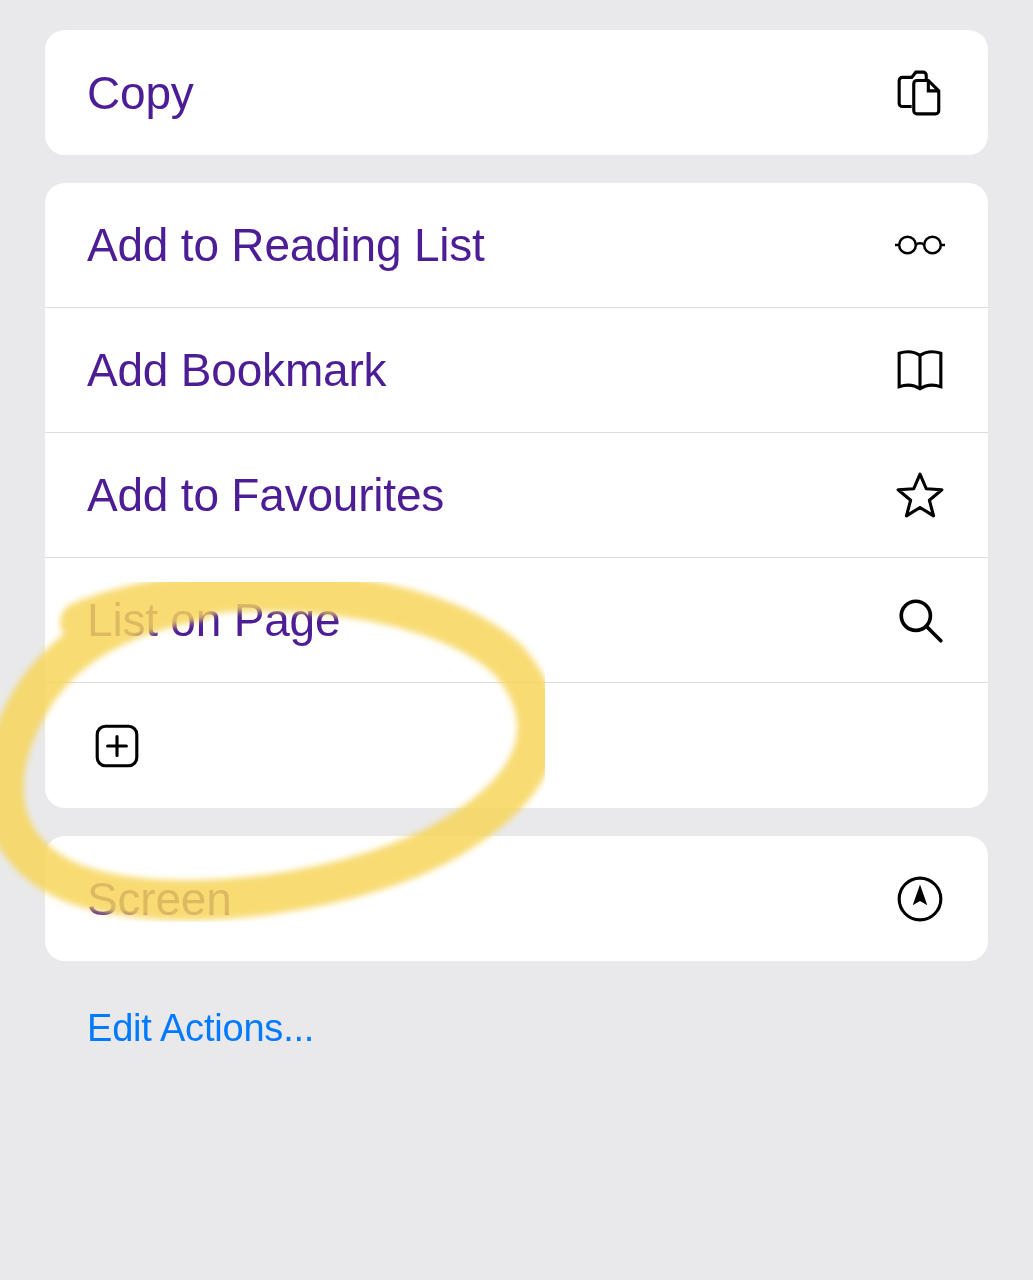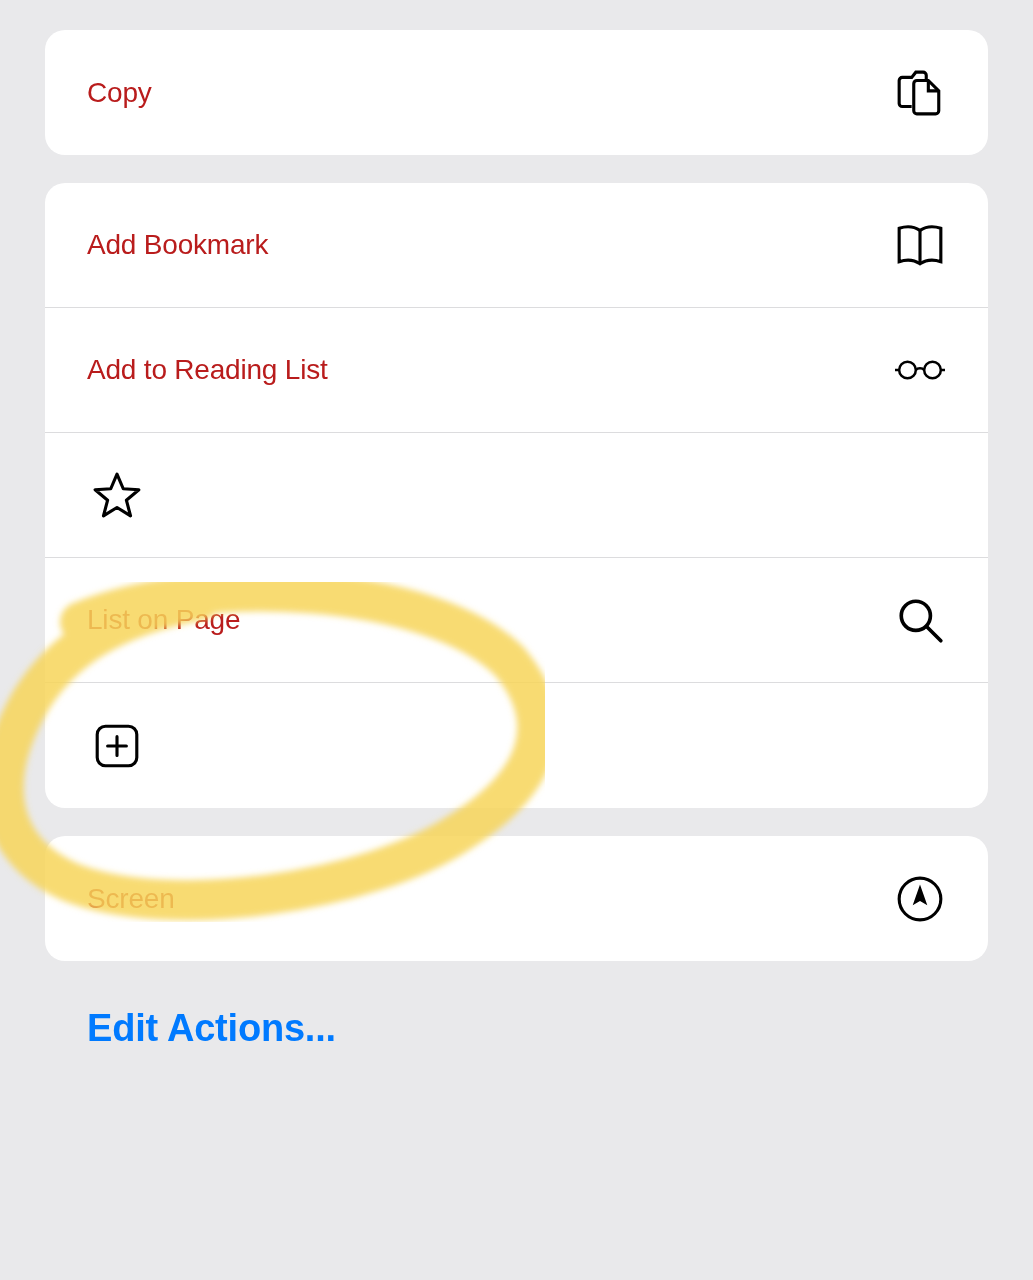--- a/index.html
+++ b/index.html
@@ -28,42 +28,42 @@
       justify-content: space-between;
       height: 125px;
       padding: 0 38px 0 42px;
       border-bottom: 1px solid #dcdcde;
       cursor: pointer;
     }
     .row:last-child {
       border-bottom: none;
     }
     .row-label {
-      font-size: 28px;
+      font-size: 46px;
       font-weight: 400;
-      color: #b91c1c;
+      color: #4c1d95;
       letter-spacing: -0.2px;
     }
     .row-icon {
       display: flex;
       align-items: center;
       justify-content: center;
       width: 60px;
       height: 60px;
       color: #000000;
       flex-shrink: 0;
     }
     .row-icon svg {
       width: 50px;
       height: 50px;
     }
     .edit-actions {
       padding: 18px 42px;
       font-size: 38px;
-      font-weight: 700;
+      font-weight: 400;
       color: #007aff;
       cursor: pointer;
       letter-spacing: -0.2px;
     }
     .annotation {
       position: absolute;
       left: 0;
       top: 582px;
       width: 545px;
       height: 340px;
@@ -82,41 +82,42 @@
         <path d="M16 37 H7 a3 3 0 0 1 -3 -3 V12 a3 3 0 0 1 3 -3 H16 L20 4 H27 a3 3 0 0 1 3 3 V11"></path>
         <path d="M18 15 a3 3 0 0 1 3 -3 H32 L42 22 V41 a3 3 0 0 1 -3 3 H21 a3 3 0 0 1 -3 -3 Z"></path>
         <path d="M32 12 V22 H42"></path>
       </svg>
     </span>
   </div>
 </div>
 
 <div class="group">
   <div class="row">
-    <span class="row-label">Add Bookmark</span>
-    <span class="row-icon">
-      <svg viewBox="0 0 48 48" fill="none" stroke="currentColor" stroke-width="3">
-        <path d="M24 10 C18 6 10 6 4 8 V40 C10 38 18 38 24 42 C30 38 38 38 44 40 V8 C38 6 30 6 24 10 Z"></path>
-        <path d="M24 10 V42"></path>
-      </svg>
-    </span>
-  </div>
-  <div class="row">
     <span class="row-label">Add to Reading List</span>
     <span class="row-icon">
       <svg viewBox="0 0 60 24" fill="none" stroke="currentColor" stroke-width="3">
         <circle cx="15" cy="12" r="10"></circle>
         <circle cx="45" cy="12" r="10"></circle>
         <path d="M25 12 C27 9 33 9 35 12"></path>
         <path d="M5 12 L0 12"></path>
         <path d="M55 12 L60 12"></path>
       </svg>
     </span>
   </div>
   <div class="row">
+    <span class="row-label">Add Bookmark</span>
+    <span class="row-icon">
+      <svg viewBox="0 0 48 48" fill="none" stroke="currentColor" stroke-width="3">
+        <path d="M24 10 C18 6 10 6 4 8 V40 C10 38 18 38 24 42 C30 38 38 38 44 40 V8 C38 6 30 6 24 10 Z"></path>
+        <path d="M24 10 V42"></path>
+      </svg>
+    </span>
+  </div>
+  <div class="row">
+    <span class="row-label">Add to Favourites</span>
     <span class="row-icon">
       <svg viewBox="0 0 48 48" fill="none" stroke="currentColor" stroke-width="3" stroke-linejoin="round">
         <path d="M24 4 L30 18 L45 19 L33 29 L37 44 L24 36 L11 44 L15 29 L3 19 L18 18 Z"></path>
       </svg>
     </span>
   </div>
   <div class="row">
     <span class="row-label">List on Page</span>
     <span class="row-icon">
       <svg viewBox="0 0 48 48" fill="none" stroke="currentColor" stroke-width="3.5">

